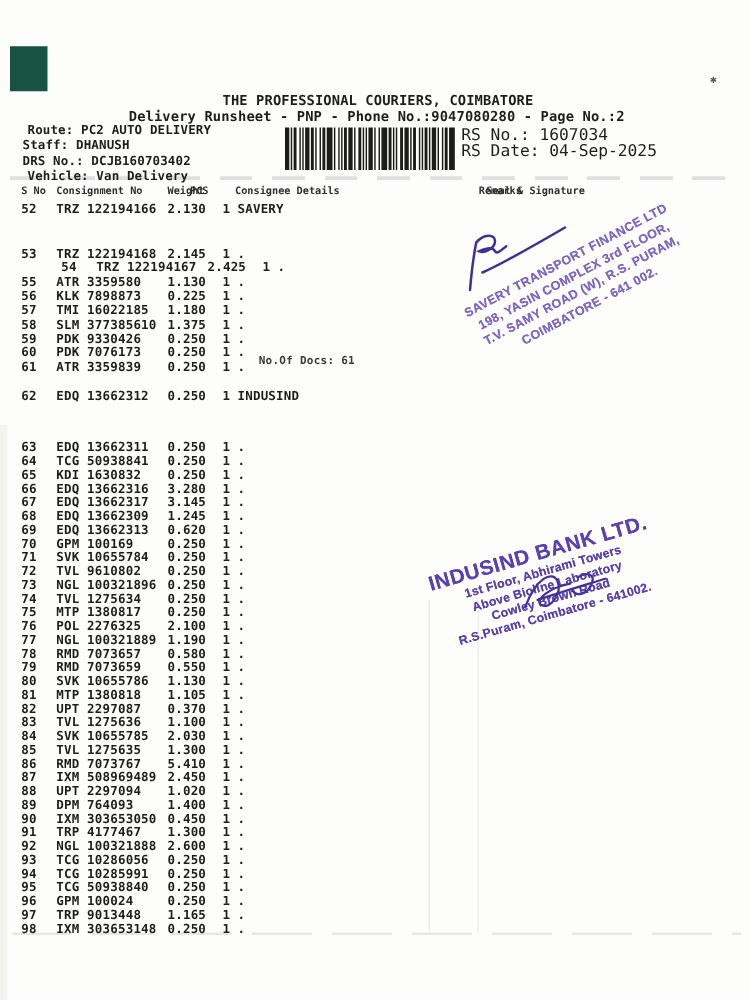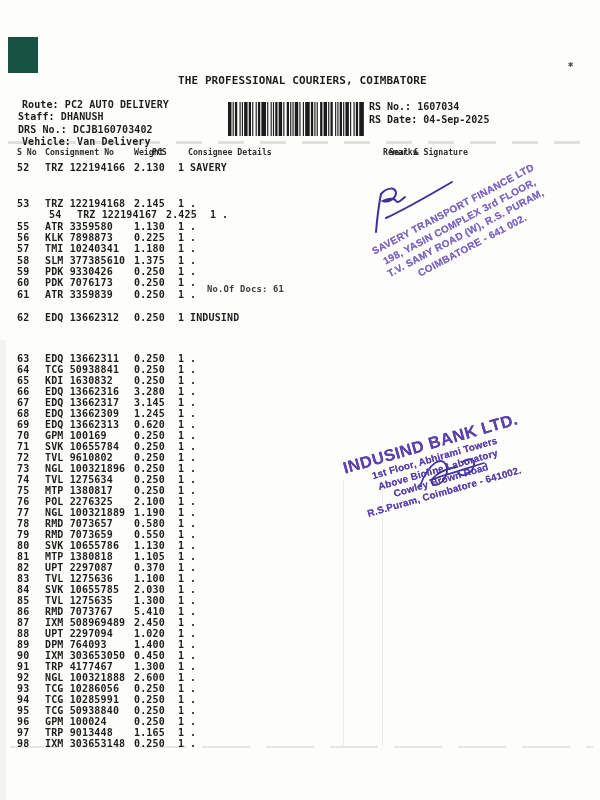--- a/index.html
+++ b/index.html
@@ -3,21 +3,21 @@
 <meta charset="utf-8">
 <style>
   html,body{margin:0;padding:0;}
   body{width:600px;height:800px;background:#ffffff;overflow:hidden;}
   .page{position:absolute;inset:0;width:600px;height:800px;background:#fdfdfb;
         font-family:"DejaVu Sans Mono",monospace;color:#1d1d1d;}
   .abs{position:absolute;white-space:pre;}
   .title{top:74px;left:178px;font-size:11px;font-weight:bold;letter-spacing:.1px;}
   .subtitle{top:87px;left:103px;font-size:11px;font-weight:bold;letter-spacing:.1px;}
   .info{font-size:10px;font-weight:bold;letter-spacing:.1px;}
-  .rsinfo{font-size:10px;font-weight:bold;}
+  .rsinfo{font-size:13px;font-weight:normal;}
   .thead span{position:absolute;top:0;font-size:8.2px;font-weight:bold;color:#2e2e2e;white-space:pre;}
   .thead{position:absolute;top:147px;left:0;width:556px;height:10px;}
   .trow{position:absolute;left:0;width:600px;height:11px;font-size:10px;font-weight:bold;letter-spacing:.15px;}
   .trow span{position:absolute;top:0;white-space:pre;}
   .c0{left:17px;} .c1{left:45px;} .c2{left:134px;} .c3{left:178px;} .c4{left:190px;}
   .h0{left:17px;} .h1{left:45px;} .h2{left:134px;} .h3{left:152px;} .h4{left:188px;} .h5{left:341px;padding-left:42px;} .h6{left:389px;}
   .note{font-size:8.8px;font-weight:bold;color:#3a3a3a;letter-spacing:.2px;}
   .corner-mark{position:absolute;left:8px;top:37px;width:30px;height:36px;}
   .speck{position:absolute;left:568px;top:59px;width:9px;height:9px;font-size:9px;color:#555;}
   .streak{position:absolute;height:2.5px;opacity:.85;}
@@ -37,20 +37,21 @@
 
   <div class="corner-mark" style="background: rgb(23, 82, 67);"></div>
   <div class="speck">✱</div>
   <div class="streak" style="left:8px;top:141px;width:585px;background:repeating-linear-gradient(90deg,#dadad6 0 26px,transparent 26px 42px);"></div>
   <div class="streak" style="left:10px;top:746px;width:583px;height:2px;background:repeating-linear-gradient(90deg,#e2e2de 0 48px,transparent 48px 64px);"></div>
   <div class="vline" style="left:343px;top:480px;height:266px;"></div>
   <div class="vline" style="left:382px;top:480px;height:266px;"></div>
   <div class="streak" style="left:0;top:340px;width:6px;height:460px;background:#f1f1ed;"></div>
 
   <div class="abs title">THE PROFESSIONAL COURIERS, COIMBATORE</div>
+  <div class="abs subtitle">Delivery Runsheet - PNP - Phone No.:9047080280 - Page No.:2</div>
 
   <div class="abs info" style="left:22px;top:99px;">Route: PC2 AUTO DELIVERY</div>
   <div class="abs info" style="left:18px;top:111px;">Staff: DHANUSH</div>
   <div class="abs info" style="left:18px;top:124px;">DRS No.: DCJB160703402</div>
   <div class="abs info" style="left:22px;top:136px;">Vehicle: Van Delivery</div>
 
   <svg id="barcode" width="137" height="34" style="left:228px;top:102px;" viewBox="0 0 119 34" preserveAspectRatio="none">
       <rect x="0" y="0" width="3" height="34" fill="#1c1c1c"></rect>
       <rect x="4" y="0" width="1" height="34" fill="#1c1c1c"></rect>
       <rect x="6" y="0" width="2" height="34" fill="#1c1c1c"></rect>
@@ -137,21 +138,21 @@
       </div>
       <div class="trow" style="top: 232.05px;">
         <span class="c0">56</span>
         <span class="c1">KLK 7898873</span>
         <span class="c2">0.225</span>
         <span class="c3">1</span>
         <span class="c4">.</span>
       </div>
       <div class="trow" style="top: 243.4px;">
         <span class="c0">57</span>
-        <span class="c1">TMI 10240341</span>
+        <span class="c1">TMI 16022185</span>
         <span class="c2">1.180</span>
         <span class="c3">1</span>
         <span class="c4">.</span>
       </div>
       <div class="trow" style="top: 254.75px;">
         <span class="c0">58</span>
         <span class="c1">SLM 377385610</span>
         <span class="c2">1.375</span>
         <span class="c3">1</span>
         <span class="c4">.</span>

